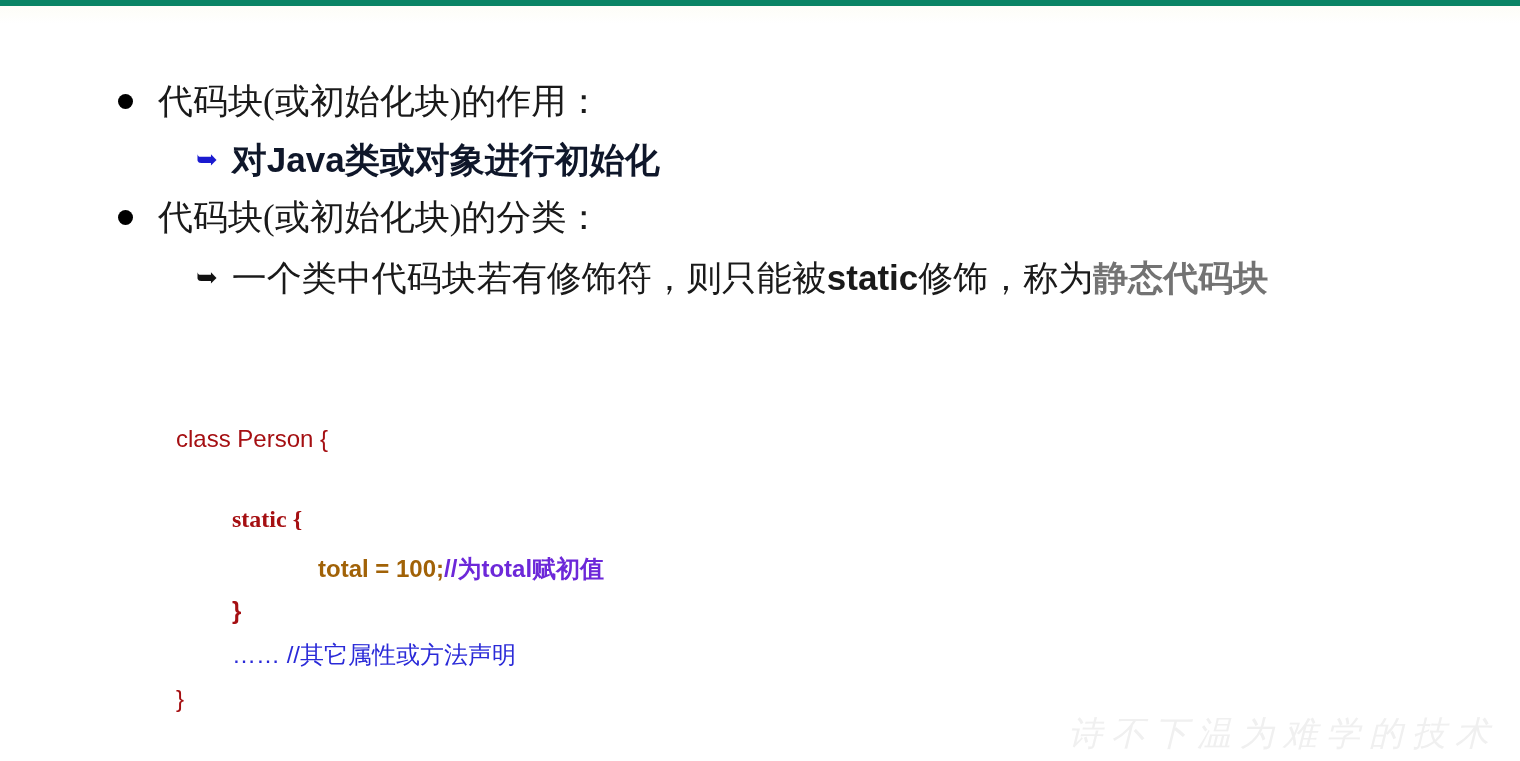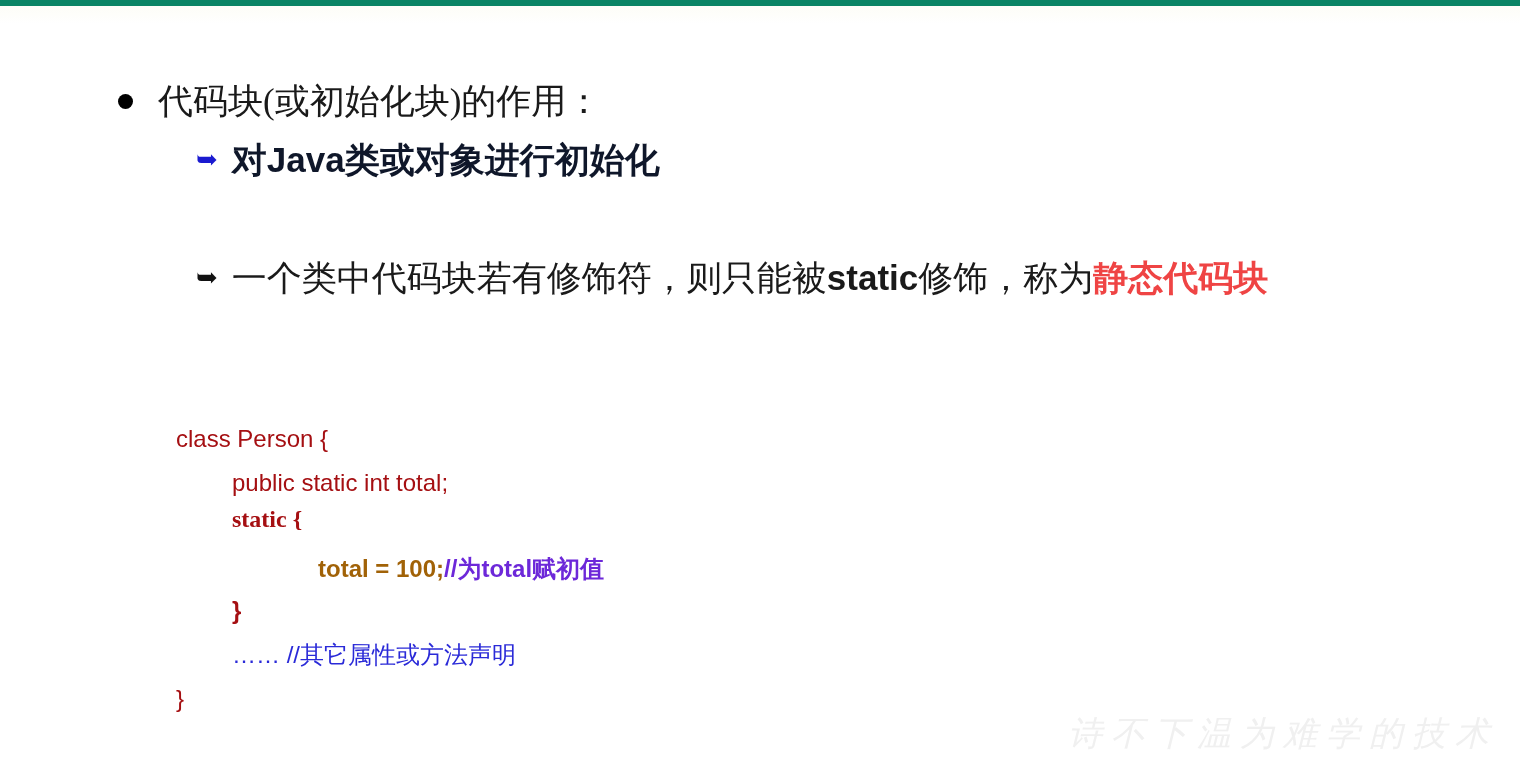--- a/index.html
+++ b/index.html
@@ -87,21 +87,21 @@
   }
   .blue {
     color: #1a1ad0;
   }
   .blue-b {
     color: #0f172a;
     font-family: "Liberation Sans", "DejaVu Sans", sans-serif;
     font-weight: bold;
   }
   .red-hi {
-    color: #ef4444;
+    color: #737373;
     font-weight: bold;
   }
   .sans {
     font-family: "Liberation Sans", "DejaVu Sans", sans-serif;
   }
   .sans-b {
     font-family: "Liberation Sans", "DejaVu Sans", sans-serif;
     font-weight: bold;
   }
 
@@ -151,31 +151,34 @@
     <div class="l1" style="left:118px; top:80px;">
       <span class="dot"></span>
       <span class="cn">代码块(或初始化块)的作用：</span>
     </div>
 
     <div class="l2" style="left:196px; top:138px;">
       <span class="arrow blue">➥</span>
       <span class="cn blue-b"><span>对</span><span class="sans-b">Java</span><span>类或对象进行初始化</span></span>
     </div>
 
+    <div class="l1" style="left:118px; top:196px;">
+      <span class="dot"></span>
+      <span class="cn">代码块(或初始化块)的分类：</span>
+    </div>
 
     <div class="l2" style="left:196px; top:256px;">
       <span class="arrow black">➥</span>
       <span class="cn"><span>一个类中代码块若有修饰符，则只能被</span><span class="sans-b">static</span><span>修饰，称为</span><span class="red-hi">静态代码块</span></span>
     </div>
 
 
 
     <div class="code-line" style="left:176px; top:418px;"><span>class Person {</span></div>
 
-    <div class="code-line" style="left:232px; top:462px;"><span>public static int total;</span></div>
 
     <div class="code-line bold" style="left:232px; top:498px;font-family:Liberation Serif, serif;"><span>static {</span></div>
 
     <div class="code-line bold" style="left:318px; top:548px;"><span class="dkred">total = 100;</span><span class="blue-cmt"><span>//为</span><span>total</span><span>赋初值</span></span></div>
 
     <div class="code-line bold" style="left:232px; top:590px;"><span>}</span></div>
 
     <div class="code-line" style="left:232px; top:634px;"><span class="blue-cmt-n">…… </span><span class="blue-cmt-n">//其它属性或方法声明</span></div>
 
     <div class="code-line" style="left:176px; top:678px;"><span>}</span></div>

